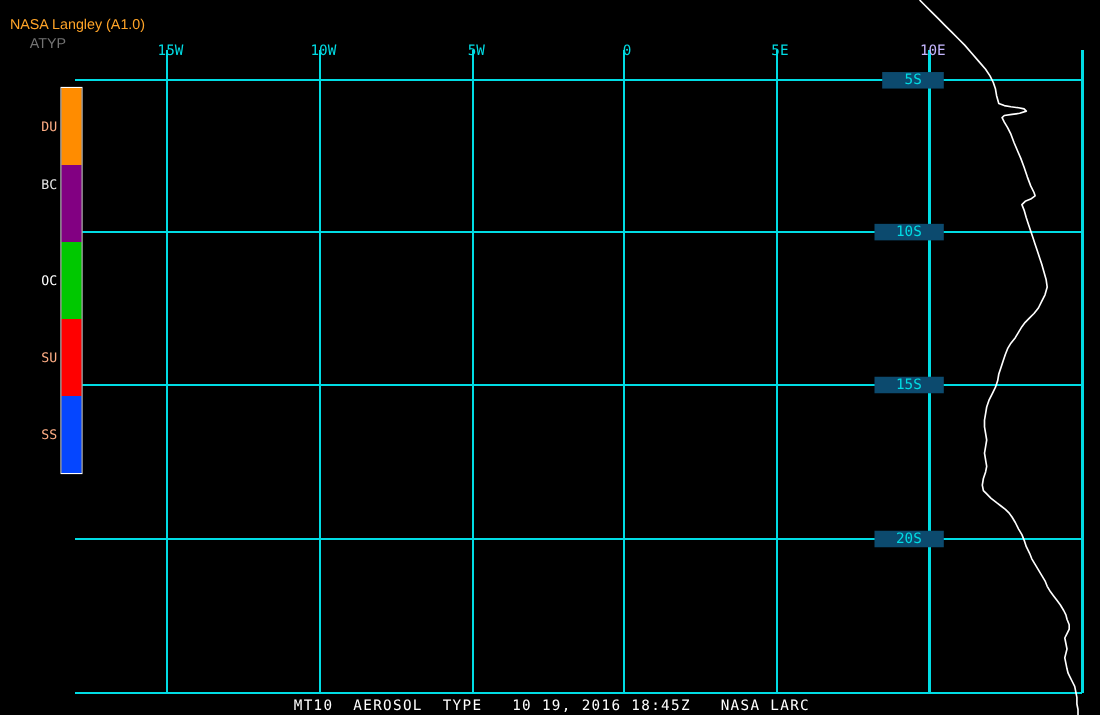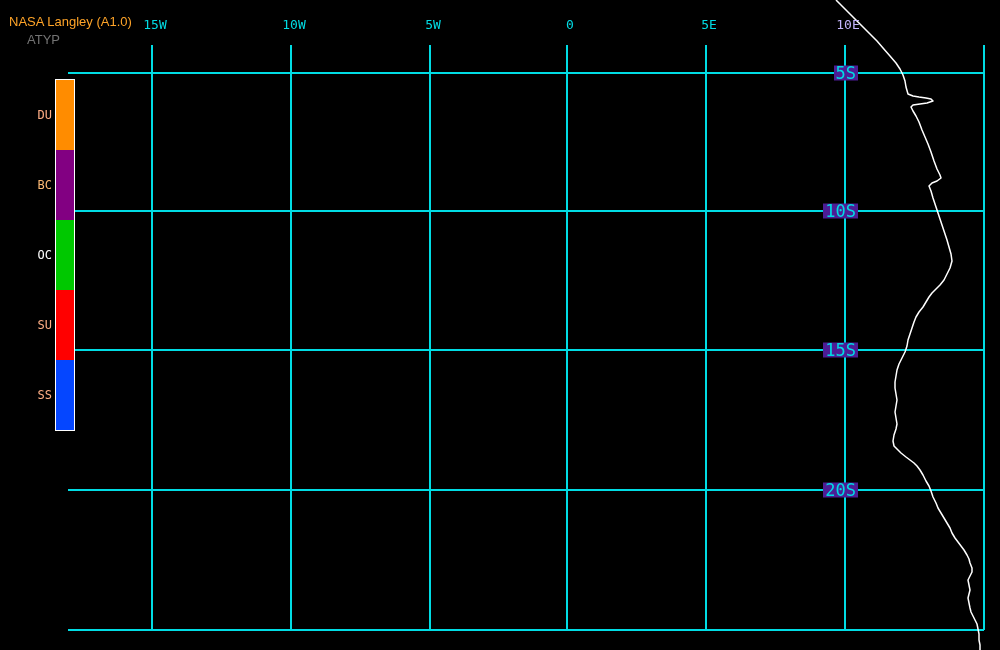--- a/index.html
+++ b/index.html
@@ -10,27 +10,27 @@
   .stage svg{position:absolute;left:0;top:0;}
   .hdr1{
     position:absolute;left:9px;top:15px;
     font-family:"Liberation Sans",sans-serif;font-size:13px;line-height:13px;
   }
   .hdr2{
     position:absolute;left:27px;top:33px;
     font-family:"Liberation Sans",sans-serif;font-size:13px;line-height:13px;
   }
   .lon-label{
-    position:absolute;top:18px;transform:translateX(-50%);
+    position:absolute;top:40px;transform:translateX(-50%);
     font-size:13px;line-height:13px;white-space:pre;
   }
   .lat-label{
     position:absolute;transform:translateY(-50%);
-    font-size:17px;line-height:13px;white-space:pre;
-    background:#4c1d95;padding:1px 2px;
+    font-size:13px;line-height:13px;white-space:pre;
+    background:#0c4a6e;padding:1px 20px;
   }
   .legend-code{
     position:absolute;left:18px;width:34px;text-align:right;
     font-size:12px;line-height:14px;transform:translateY(-50%);
   }
   .legend-bar{
     position:absolute;left:55px;top:79px;width:18px;
     border:1px solid #fff;background:#000;
   }
   .legend-seg{width:100%;}
@@ -79,19 +79,20 @@
 
   <div id="legend">
     <div class="legend-bar" id="legend-bar" style="border-color: rgb(255, 255, 255); left: 55px; top: 79px; width: 18px;">
         <div class="legend-seg" style="height: 70px; background: rgb(255, 140, 0);"></div>
         <div class="legend-seg" style="height: 70px; background: rgb(130, 0, 130);"></div>
         <div class="legend-seg" style="height: 70px; background: rgb(0, 200, 0);"></div>
         <div class="legend-seg" style="height: 70px; background: rgb(255, 0, 0);"></div>
         <div class="legend-seg" style="height: 70px; background: rgb(5, 70, 255);"></div>
       </div>
   <div class="legend-code" style="top: 115px; color: rgb(255, 174, 133);">DU</div>
-      <div class="legend-code" style="top: 185px; color: #fdba74;">BC</div>
+      <div class="legend-code" style="top: 168px; color: #e5e5e5;">BC</div>
       <div class="legend-code" style="top: 255px; color: #ffffff;">OC</div>
       <div class="legend-code" style="top: 325px; color: rgb(255, 174, 133);">SU</div>
       <div class="legend-code" style="top: 395px; color: rgb(255, 174, 133);">SS</div>
     </div>
 
+  <div class="caption" style="color: rgb(255, 255, 255);">MT10  AEROSOL  TYPE   10 19, 2016 18:45Z   NASA LARC</div>
 </div>
 
 </body></html>

